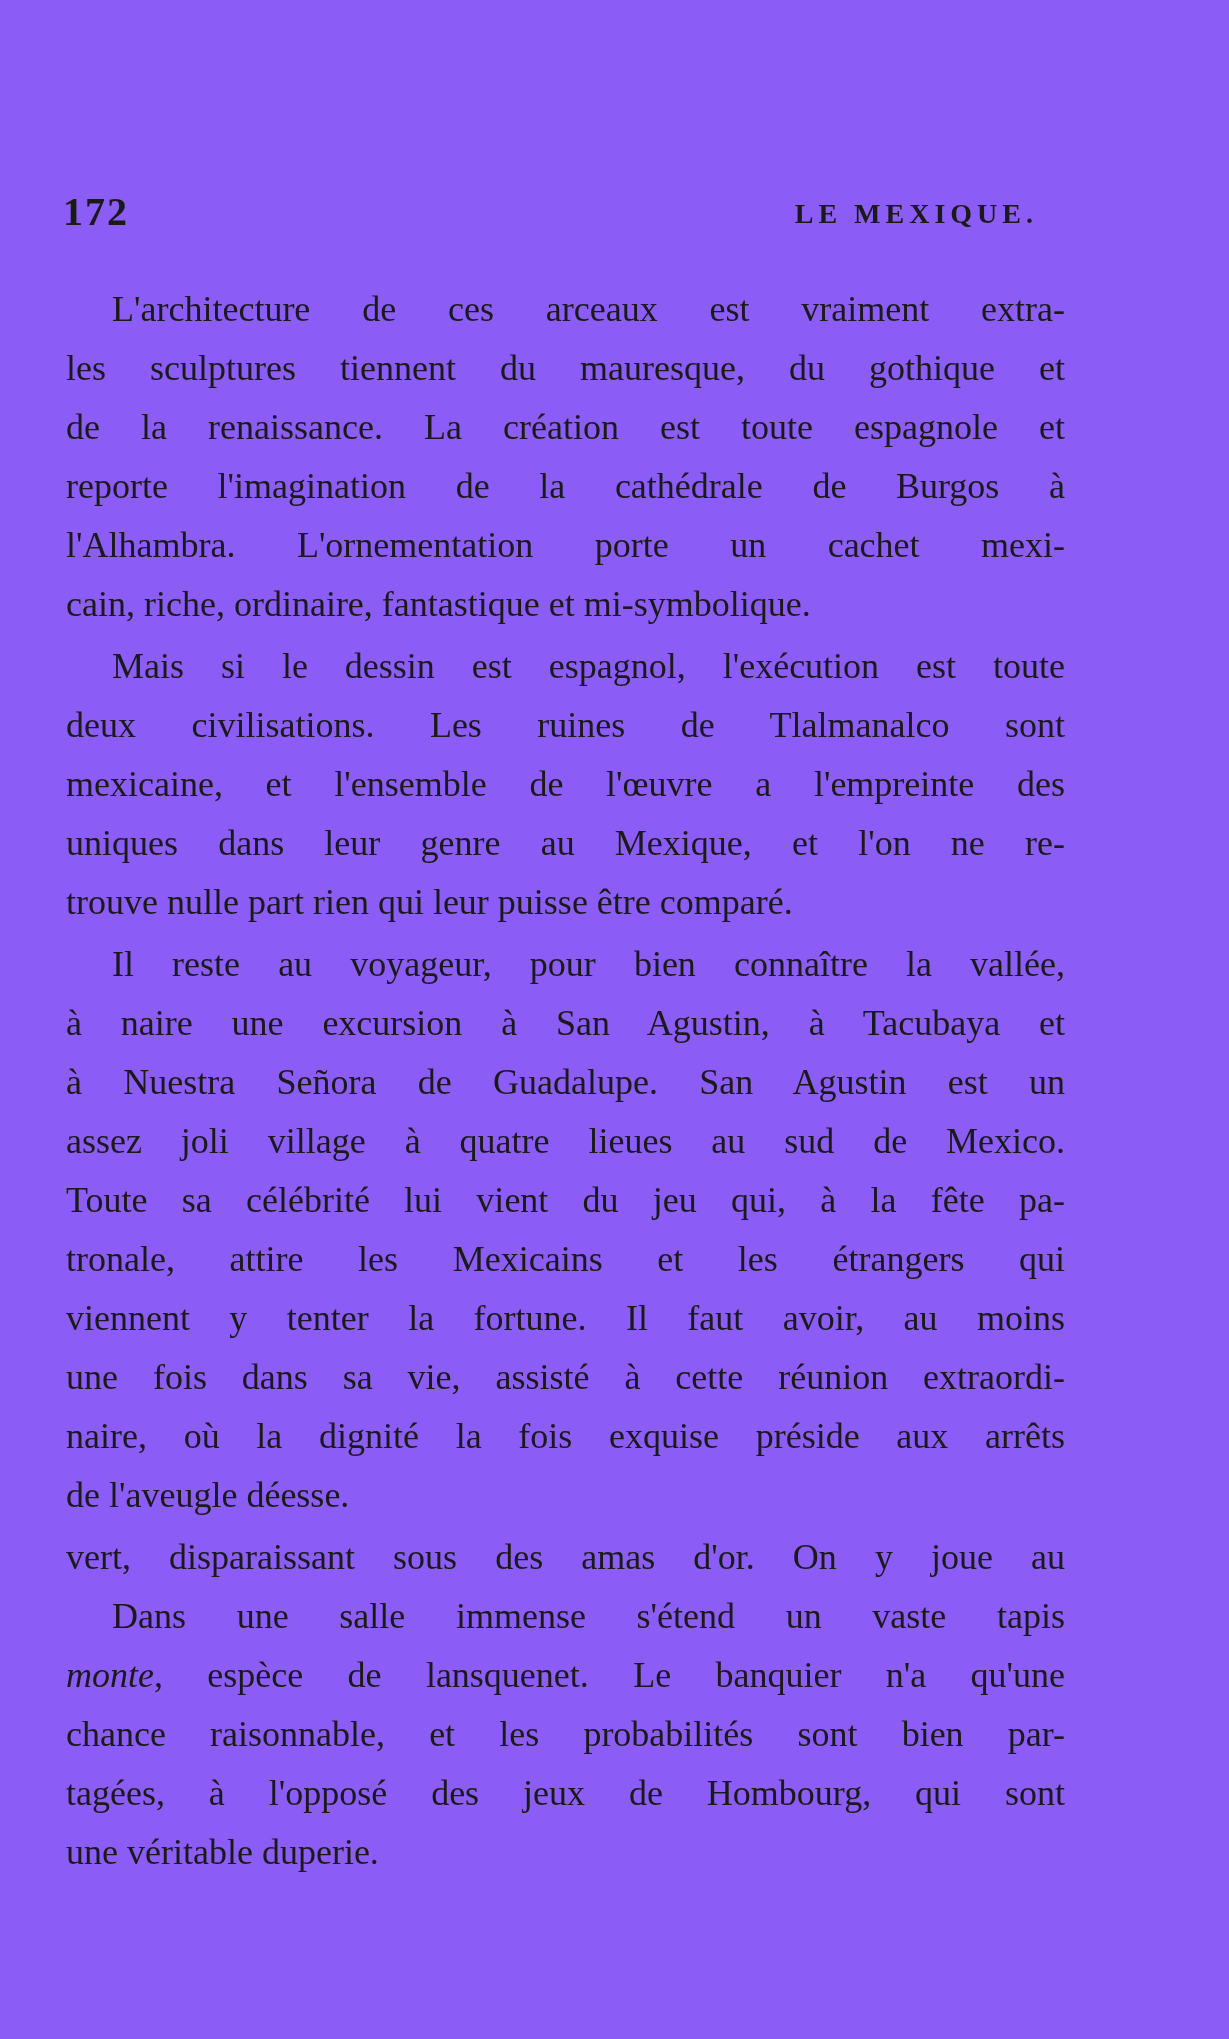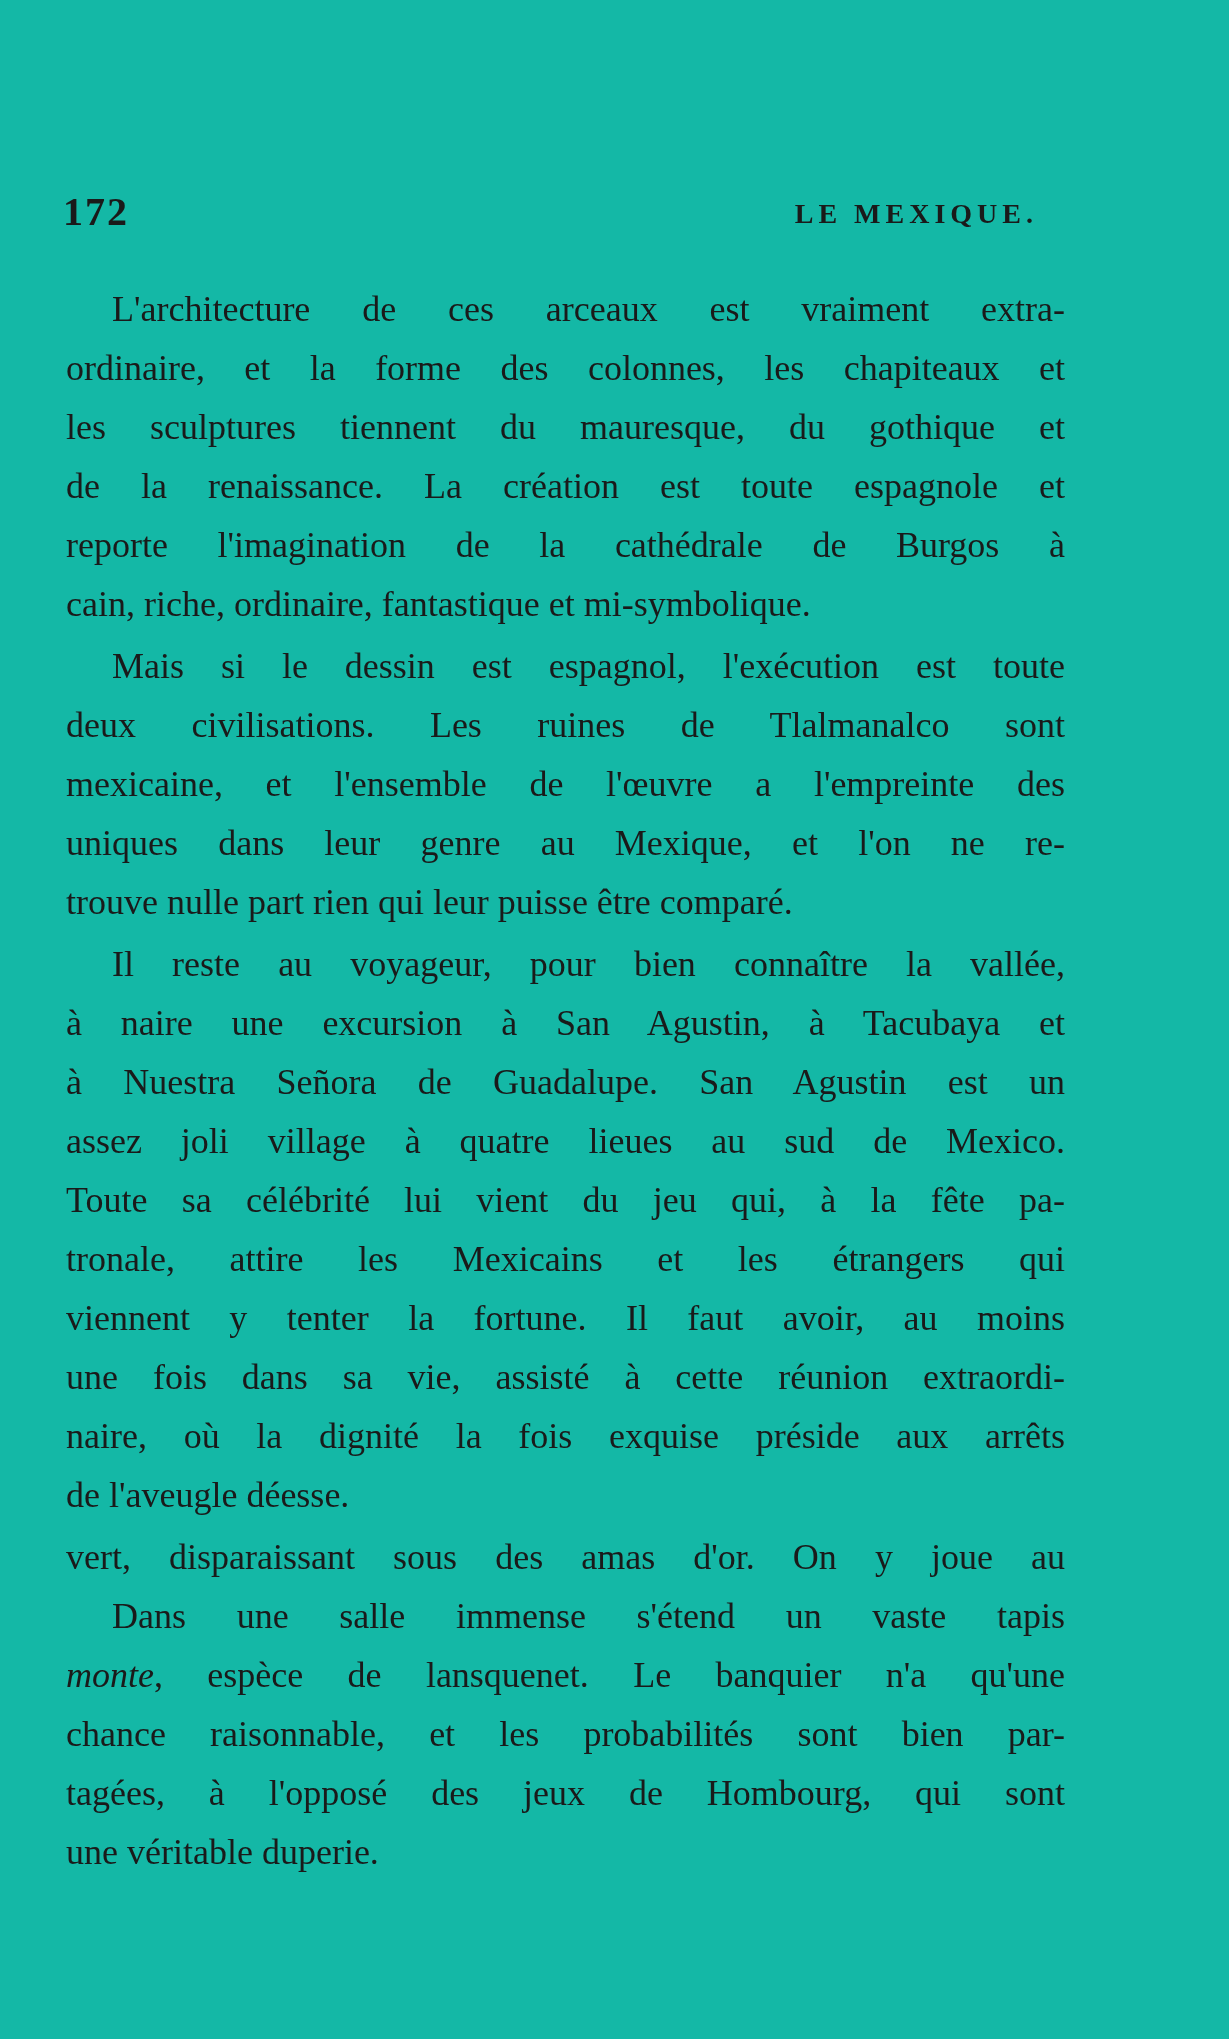--- a/index.html
+++ b/index.html
@@ -4,21 +4,21 @@
 <style>
   html, body {
     margin: 0;
     padding: 0;
     background: #ffffff;
   }
   .page {
     position: relative;
     width: 1229px;
     height: 2039px;
-    background: #14b8a6;
+    background: #8b5cf6;
     color: #1a1a1a;
     font-family: "Liberation Serif", "DejaVu Serif", serif;
     overflow: hidden;
   }
   .content {
     position: absolute;
     left: 63px;
     top: 192px;
     width: 1005px;
   }
@@ -68,24 +68,24 @@
 
     <div class="page-header">
       <div class="page-number">172</div>
       <div class="running-title">LE MEXIQUE.</div>
     </div>
 
     <div class="body-text">
 
       <div class="paragraph">
         <div class="line j indent">L'architecture de ces arceaux est vraiment extra-</div>
-        <div class="line j">ordinaire, et la forme des colonnes, les chapiteaux et</div>
         <div class="line j">les sculptures tiennent du mauresque, du gothique et</div>
         <div class="line j">de la renaissance. La création est toute espagnole et</div>
         <div class="line j">reporte l'imagination de la cathédrale de Burgos à</div>
+        <div class="line j">l'Alhambra. L'ornementation porte un cachet mexi-</div>
         <div class="line">cain, riche, ordinaire, fantastique et mi-symbolique.</div>
       </div>
 
       <div class="paragraph">
         <div class="line j indent">Mais si le dessin est espagnol, l'exécution est toute</div>
         <div class="line j">deux civilisations. Les ruines de Tlalmanalco sont</div>
         <div class="line j">mexicaine, et l'ensemble de l'œuvre a l'empreinte des</div>
         <div class="line j">uniques dans leur genre au Mexique, et l'on ne re-</div>
         <div class="line">trouve nulle part rien qui leur puisse être comparé.</div>
       </div>

